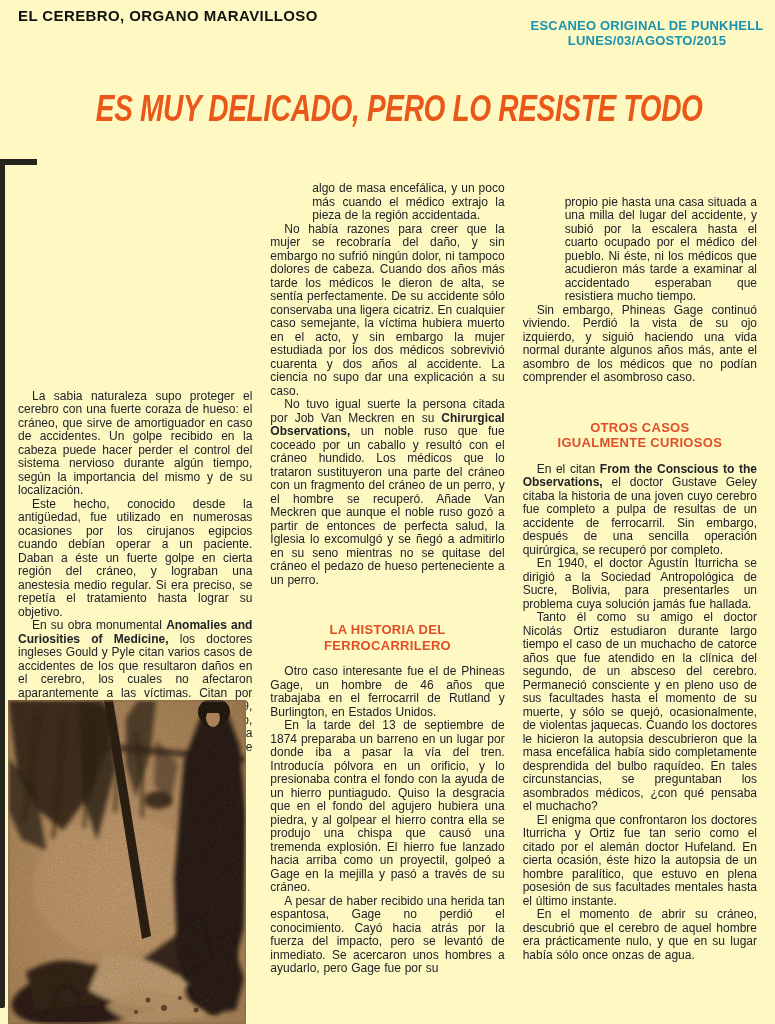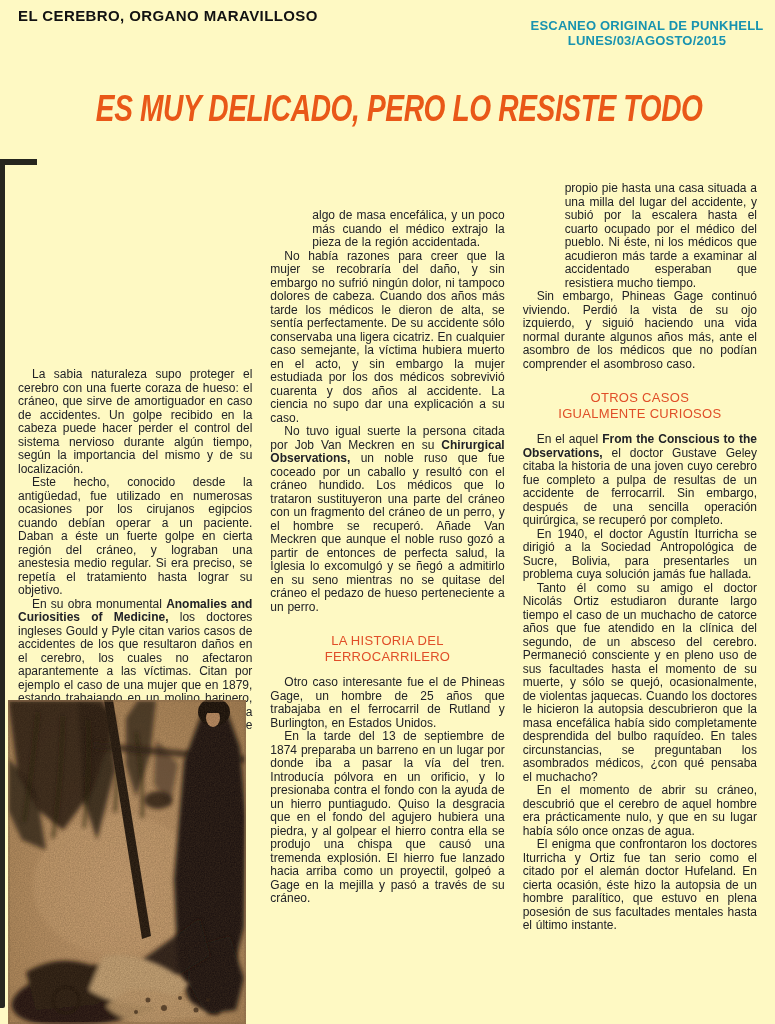--- a/index.html
+++ b/index.html
@@ -31,22 +31,22 @@
   }
   .col{width:237px;}
   .body-p{
     margin:0;font-size:12px;line-height:13.5px;text-align:justify;
     text-indent:14px;color:#212227;
     hyphens:auto;-webkit-hyphens:auto;word-spacing:.4px;
   }
   .body-p.noindent{text-indent:0;margin-left:42px;}
   .body-p b{font-weight:bold;}
   .subhead{
-    margin:19px 0 12px;text-align:center;
-    color:#e04e28;font-size:13px;line-height:15.5px;font-weight:normal;
+    margin:35px 0 12px;text-align:center;
+    color:#e04e28;font-size:13px;line-height:15.5px;font-weight:bold;
     letter-spacing:.3px;
   }
   .photo{
     position:absolute;left:8px;top:700px;width:238px;height:324px;
     overflow:hidden;
   }
   .photo svg{display:block;}
   .edge-bar{
     position:absolute;left:0;top:163px;width:5px;height:845px;
     background:#26261f;border-radius:0 2px 2px 0;
@@ -79,34 +79,35 @@
           <p class="body-p"><span>Este hecho, conocido desde la antigüedad, fue utilizado en numerosas ocasiones por los cirujanos egipcios cuando debían operar a un paciente. Daban a éste un fuerte golpe en cierta región del cráneo, y lograban una anestesia medio regular. Si era preciso, se repetía el tratamiento hasta lograr su objetivo.</span></p>
           <p class="body-p"><span>En su obra monumental </span><b>Anomalies and Curiosities of Medicine,</b><span> los doctores ingleses Gould y Pyle citan varios casos de accidentes de los que resultaron daños en el cerebro, los cuales no afectaron aparantemente a las víctimas. Citan por ejemplo el caso de una mujer que en 1879, estando trabajando en un molino harinero, recibió en la cabeza el impacto de una pieza que se hundió en su cabeza. Durante el accidente perdió</span></p>
         </div>
     </div>
     <div class="col">
       <div>
           <p class="body-p noindent"><span>algo de masa encefálica, y un poco más cuando el médico extrajo la pieza de la región accidentada.</span></p>
           <p class="body-p"><span>No había razones para creer que la mujer se recobraría del daño, y sin embargo no sufrió ningún dolor, ni tampoco dolores de cabeza. Cuando dos años más tarde los médicos le dieron de alta, se sentía perfectamente. De su accidente sólo conservaba una ligera cicatriz. En cualquier caso semejante, la víctima hubiera muerto en el acto, y sin embargo la mujer estudiada por los dos médicos sobrevivió cuarenta y dos años al accidente. La ciencia no supo dar una explicación a su caso.</span></p>
           <p class="body-p"><span>No tuvo igual suerte la persona citada por Job Van Meckren en su </span><b>Chirurgical Observations,</b><span> un noble ruso que fue coceado por un caballo y resultó con el cráneo hundido. Los médicos que lo trataron sustituyeron una parte del cráneo con un fragmento del cráneo de un perro, y el hombre se recuperó. Añade Van Meckren que aunque el noble ruso gozó a partir de entonces de perfecta salud, la Iglesia lo excomulgó y se ñegó a admitirlo en su seno mientras no se quitase del cráneo el pedazo de hueso perteneciente a un perro.</span></p>
           <h3 class="subhead">LA HISTORIA DEL<br>FERROCARRILERO</h3>
-          <p class="body-p"><span>Otro caso interesante fue el de Phineas Gage, un hombre de 25 años que trabajaba en el ferrocarril de Rutland y Burlington, en Estados Unidos.</span></p>
+          <p class="body-p"><span>Otro caso interesante fue el de Phineas Gage, un hombre de 46 años que trabajaba en el ferrocarril de Rutland y Burlington, en Estados Unidos.</span></p>
           <p class="body-p"><span>En la tarde del 13 de septiembre de 1874 preparaba un barreno en un lugar por donde iba a pasar la vía del tren. Introducía pólvora en un orificio, y lo presionaba contra el fondo con la ayuda de un hierro puntiagudo. Quiso la desgracia que en el fondo del agujero hubiera una piedra, y al golpear el hierro contra ella se produjo una chispa que causó una tremenda explosión. El hierro fue lanzado hacia arriba como un proyectil, golpeó a Gage en la mejilla y pasó a través de su cráneo.</span></p>
+          <p class="body-p"><span>A pesar de haber recibido una herida tan espantosa, Gage no perdió el conocimiento. Cayó hacia atrás por la fuerza del impacto, pero se levantó de inmediato. Se acercaron unos hombres a ayudarlo, pero Gage fue por su</span></p>
         </div>
     </div>
     <div class="col">
       <div>
           <p class="body-p noindent"><span>propio pie hasta una casa situada a una milla del lugar del accidente, y subió por la escalera hasta el cuarto ocupado por el médico del pueblo. Ni éste, ni los médicos que acudieron más tarde a examinar al accidentado esperaban que resistiera mucho tiempo.</span></p>
           <p class="body-p"><span>Sin embargo, Phineas Gage continuó viviendo. Perdió la vista de su ojo izquierdo, y siguió haciendo una vida normal durante algunos años más, ante el asombro de los médicos que no podían comprender el asombroso caso.</span></p>
           <h3 class="subhead">OTROS CASOS<br>IGUALMENTE CURIOSOS</h3>
-          <p class="body-p"><span>En el aquel </span><b>From the Conscious to the Observations,</b><span> el doctor Gustave Geley citaba la historia de una joven cuyo cerebro fue completo a pulpa de resultas de un accidente de ferrocarril. Sin embargo, después de una sencilla operación quirúrgica, se recuperó por completo.</span></p>
+          <p class="body-p"><span>En el citan </span><b>From the Conscious to the Observations,</b><span> el doctor Gustave Geley citaba la historia de una joven cuyo cerebro fue completo a pulpa de resultas de un accidente de ferrocarril. Sin embargo, después de una sencilla operación quirúrgica, se recuperó por completo.</span></p>
           <p class="body-p"><span>En 1940, el doctor Agustín Iturricha se dirigió a la Sociedad Antropológica de Sucre, Bolivia, para presentarles un problema cuya solución jamás fue hallada.</span></p>
           <p class="body-p"><span>Tanto él como su amigo el doctor Nicolás Ortiz estudiaron durante largo tiempo el caso de un muchacho de catorce años que fue atendido en la clínica del segundo, de un absceso del cerebro. Permaneció consciente y en pleno uso de sus facultades hasta el momento de su muerte, y sólo se quejó, ocasionalmente, de violentas jaquecas. Cuando los doctores le hicieron la autopsia descubrieron que la masa encefálica había sido completamente desprendida del bulbo raquídeo. En tales circunstancias, se preguntaban los asombrados médicos, ¿con qué pensaba el muchacho?</span></p>
+          <p class="body-p"><span>El enigma que confrontaron los doctores Iturricha y Ortiz fue tan serio como el citado por el alemán doctor Hufeland. En cierta ocasión, éste hizo la autopsia de un hombre paralítico, que estuvo en plena posesión de sus facultades mentales hasta el último instante.</span></p>
           <p class="body-p"><span>En el momento de abrir su cráneo, descubrió que el cerebro de aquel hombre era prácticamente nulo, y que en su lugar había sólo once onzas de agua.</span></p>
-          <p class="body-p"><span>El enigma que confrontaron los doctores Iturricha y Ortiz fue tan serio como el citado por el alemán doctor Hufeland. En cierta ocasión, éste hizo la autopsia de un hombre paralítico, que estuvo en plena posesión de sus facultades mentales hasta el último instante.</span></p>
         </div>
     </div>
   </div>
 
   <div class="photo">
     <svg width="238" height="324" viewBox="0 0 238 324" xmlns="http://www.w3.org/2000/svg">
       <defs>
         <radialGradient id="bgGrad" cx="48%" cy="58%" r="80%">
           <stop offset="0%" stop-color="#cda276"></stop>
           <stop offset="55%" stop-color="#b89062"></stop>

